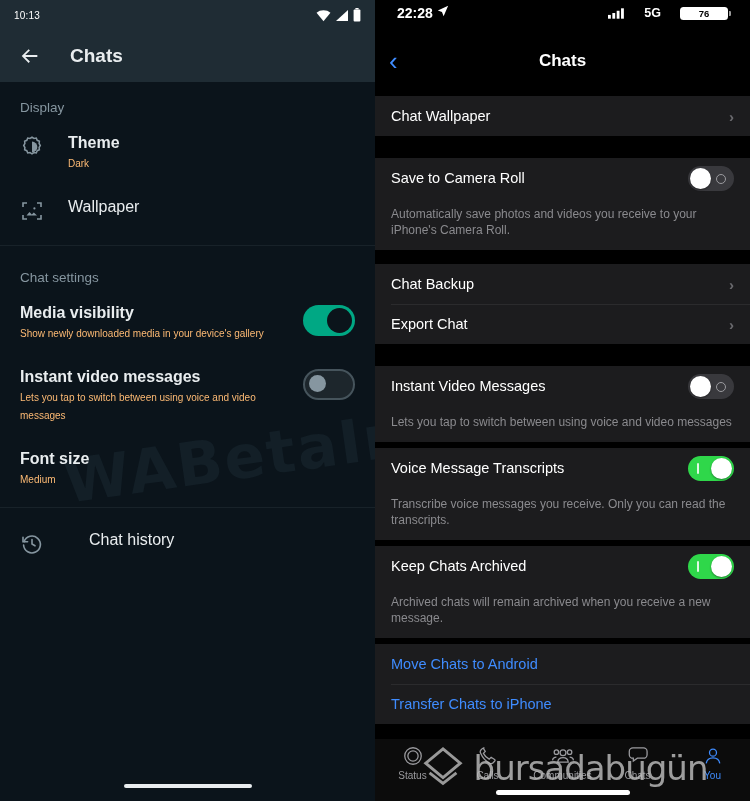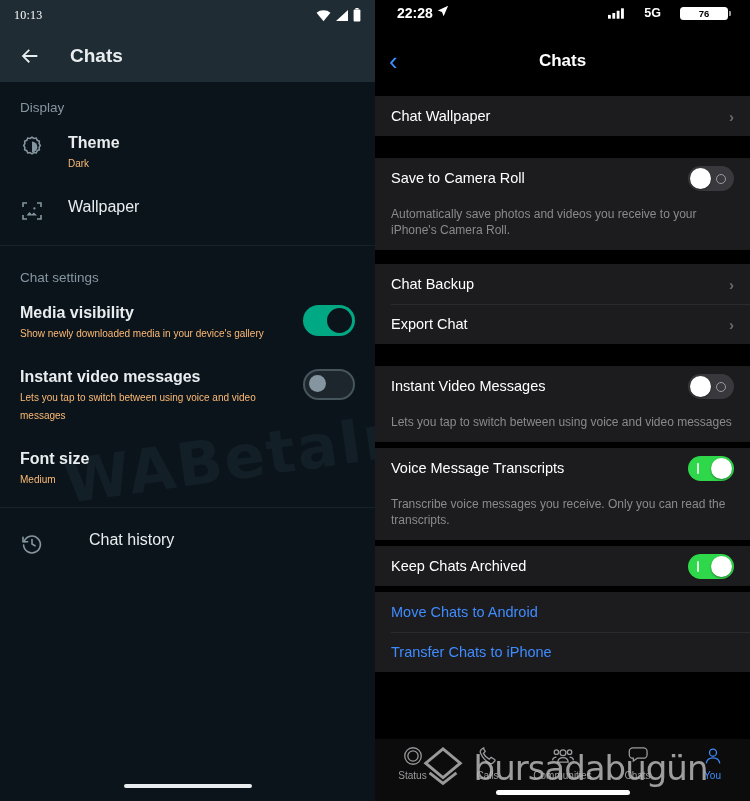--- a/index.html
+++ b/index.html
@@ -18,21 +18,21 @@
     overflow:hidden;
     display:flex; flex-direction:column;
   }
   .a-statusbar {
     height:30px;
     background:#1f2c34;
     display:flex; align-items:center;
     padding:0 14px;
     flex:0 0 auto;
   }
-  .a-clock { color:#fff; font-size:12px; letter-spacing:.2px;font-family:Liberation Serif, serif; }
+  .a-clock { color:#fff; font-size:10px; letter-spacing:.2px; }
   .a-sysicons { margin-left:auto; display:flex; align-items:center; gap:4px; }
   .a-appbar {
     height:52px;
     background:#1f2c34;
     display:flex; align-items:center;
     padding:0 16px;
     flex:0 0 auto;
   }
   .a-back { width:28px; height:28px; display:flex; align-items:center; justify-content:center; flex:0 0 auto; }
   .a-title { color:#e9edef; font-size:19px; font-weight:bold; margin-left:26px; }
@@ -399,20 +399,21 @@
         </div>
         <div class="i-footer">Transcribe voice messages you receive. Only you can read the transcripts.</div>
       </div>
       <div class="i-gap" style="height:6px;"></div>
 
       <div class="i-group">
         <div class="i-row">
           <span class="i-rowlabel">Keep Chats Archived</span>
           <span class="i-toggle on"></span>
         </div>
+        <div class="i-footer">Archived chats will remain archived when you receive a new message.</div>
       </div>
       <div class="i-gap" style="height:6px;"></div>
 
       <div class="i-group">
         <div class="i-row">
           <span class="i-rowlabel blue">Move Chats to Android</span>
         </div>
         <div class="i-row">
           <span class="i-rowlabel blue">Transfer Chats to iPhone</span>
         </div>

